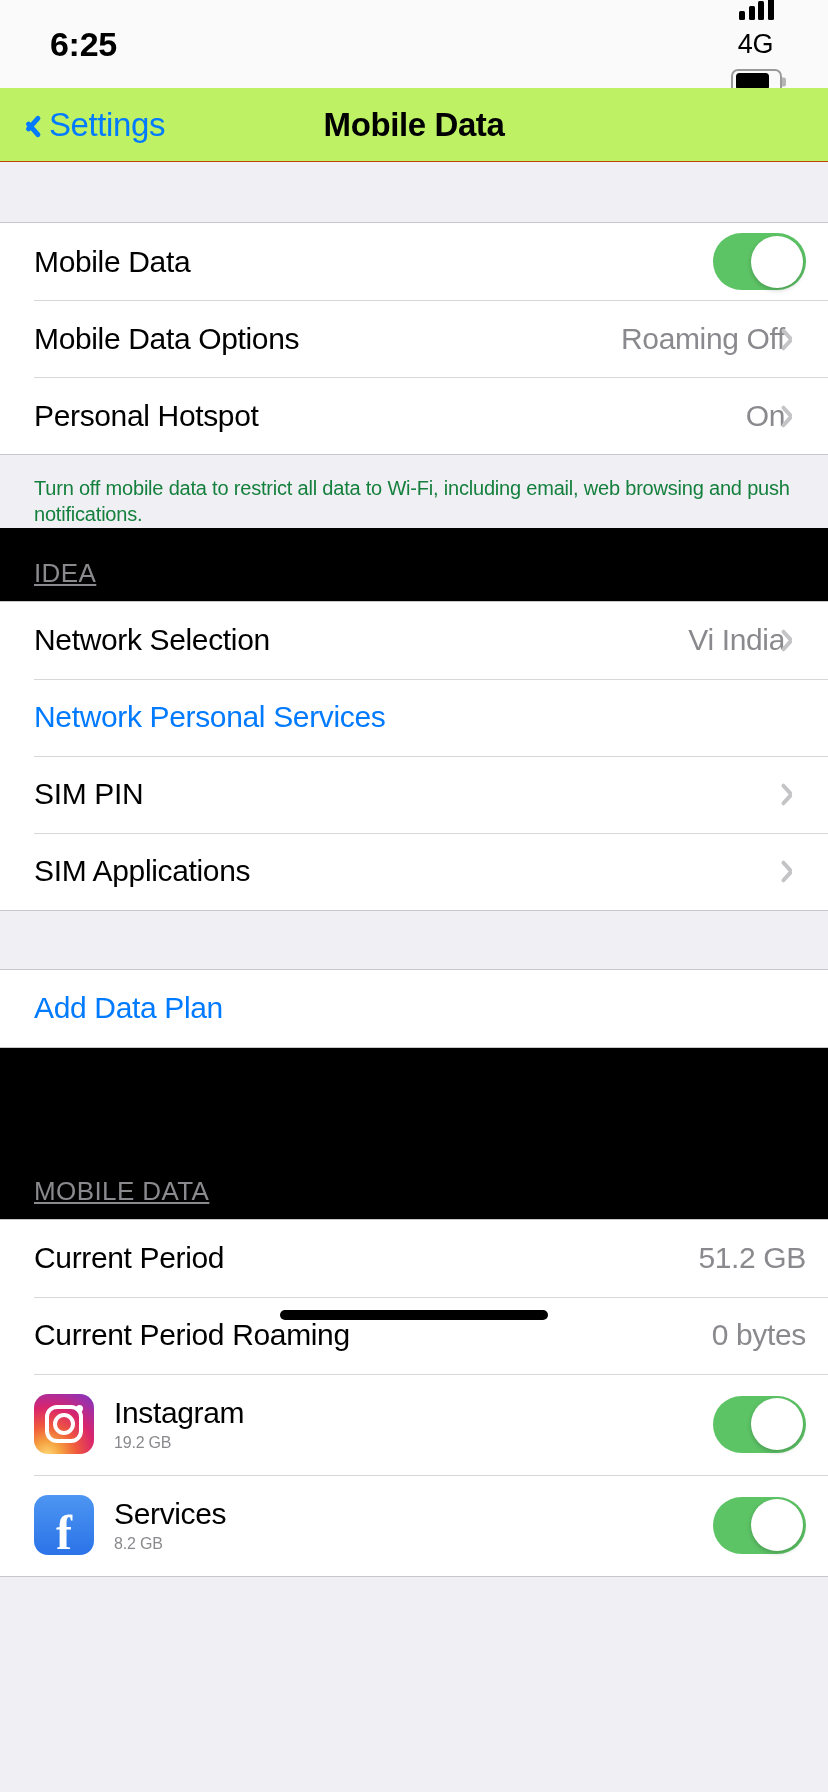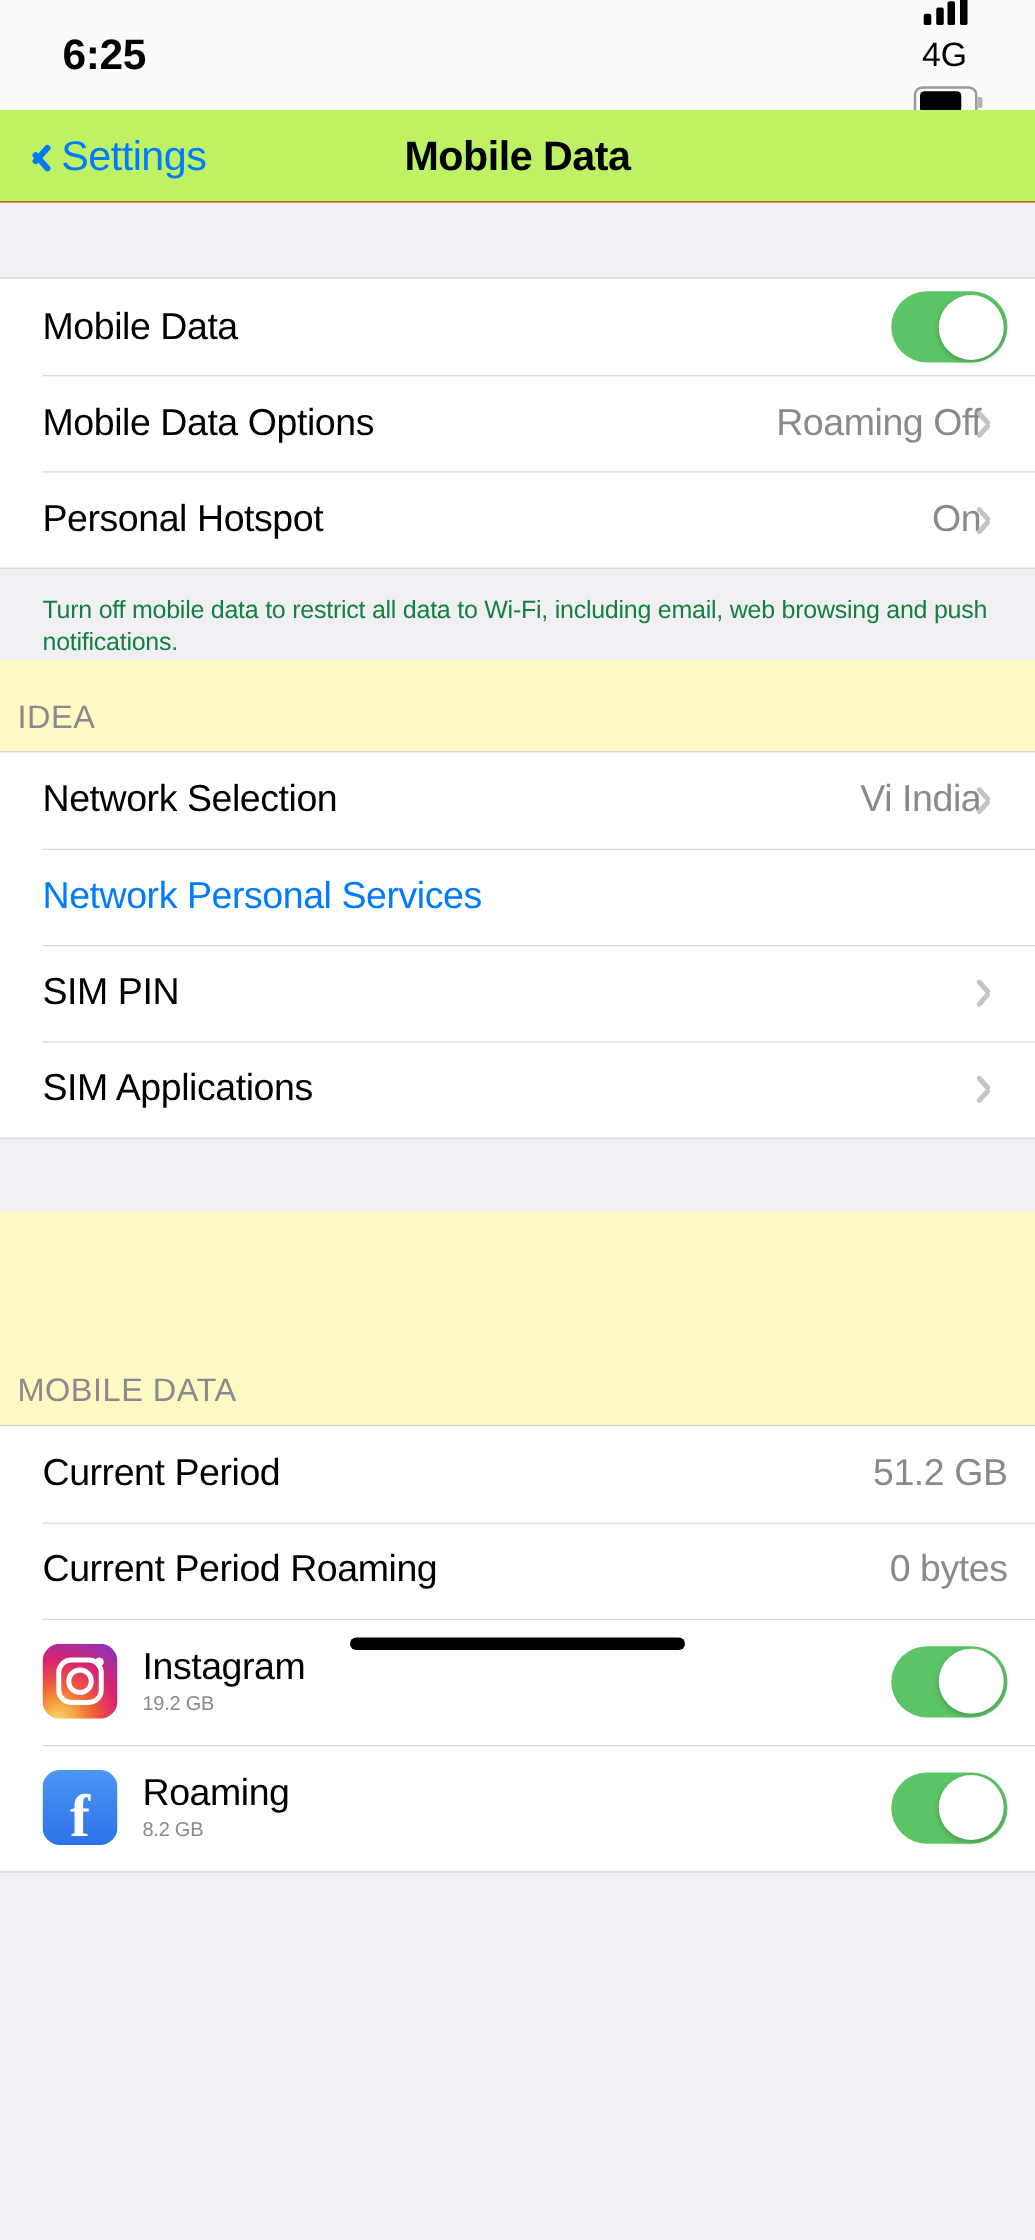--- a/index.html
+++ b/index.html
@@ -86,21 +86,21 @@
     background:#FFFFFF; box-shadow:0 2px 5px rgba(0,0,0,0.22);
   }
 
   
   .sec-footer {
     font-size:20px; color:#15803d; letter-spacing:-0.2px;
     line-height:1.32; padding:20px 34px 0 34px; background:#EFEFF4;
   }
   .sec-header {
     font-size:26px; color:#8A8A8E; letter-spacing:0.4px;
-    padding:30px 34px 12px 14px; background:#fef9c3; text-transform:uppercase;
+    padding:30px 34px 12px 34px; background:#000000; text-transform:uppercase;text-decoration:underline;
   }
 
   
   .app-row { display:flex; align-items:center; position:relative;
     padding:0 22px 0 34px; min-height:101px; background:#FFFFFF; }
   .app-row::before {
     content:""; position:absolute; left:34px; right:0; top:0; height:1px; background:#D8D8DC;
   }
   .app-icon { width:60px; height:60px; border-radius:14px; flex-shrink:0;
     margin-right:20px; position:relative; overflow:hidden; }
@@ -212,20 +212,25 @@
 
     <div class="row">
       <span class="row-label">SIM Applications</span>
       <span class="chev"></span>
     </div>
 
   </div>
 
   <div class="gap" style="height:58px"></div>
 
+  <div class="group">
+    <div class="row">
+      <span class="row-label link">Add Data Plan</span>
+    </div>
+  </div>
 
   <div class="sec-header" style="padding-top:128px">MOBILE DATA</div>
 
   <div class="group">
 
     <div class="row">
       <span class="row-label">Current Period</span>
       <span class="row-value tight">51.2 GB</span>
     </div>
 
@@ -249,21 +254,21 @@
           <div class="knob"></div>
         </div>
     </div>
 
     <div class="app-row">
       <div class="app-icon">
         <div class="fb-bg"></div>
         <div class="fb-f">f</div>
       </div>
       <div class="app-text">
-        <span class="app-name">Roaming</span>
+        <span class="app-name">Services</span>
         <span class="app-usage">8.2 GB</span>
       </div>
       <div class="toggle">
           <div class="knob"></div>
         </div>
     </div>
 
   </div>
 
   <div class="home-indicator"></div>

